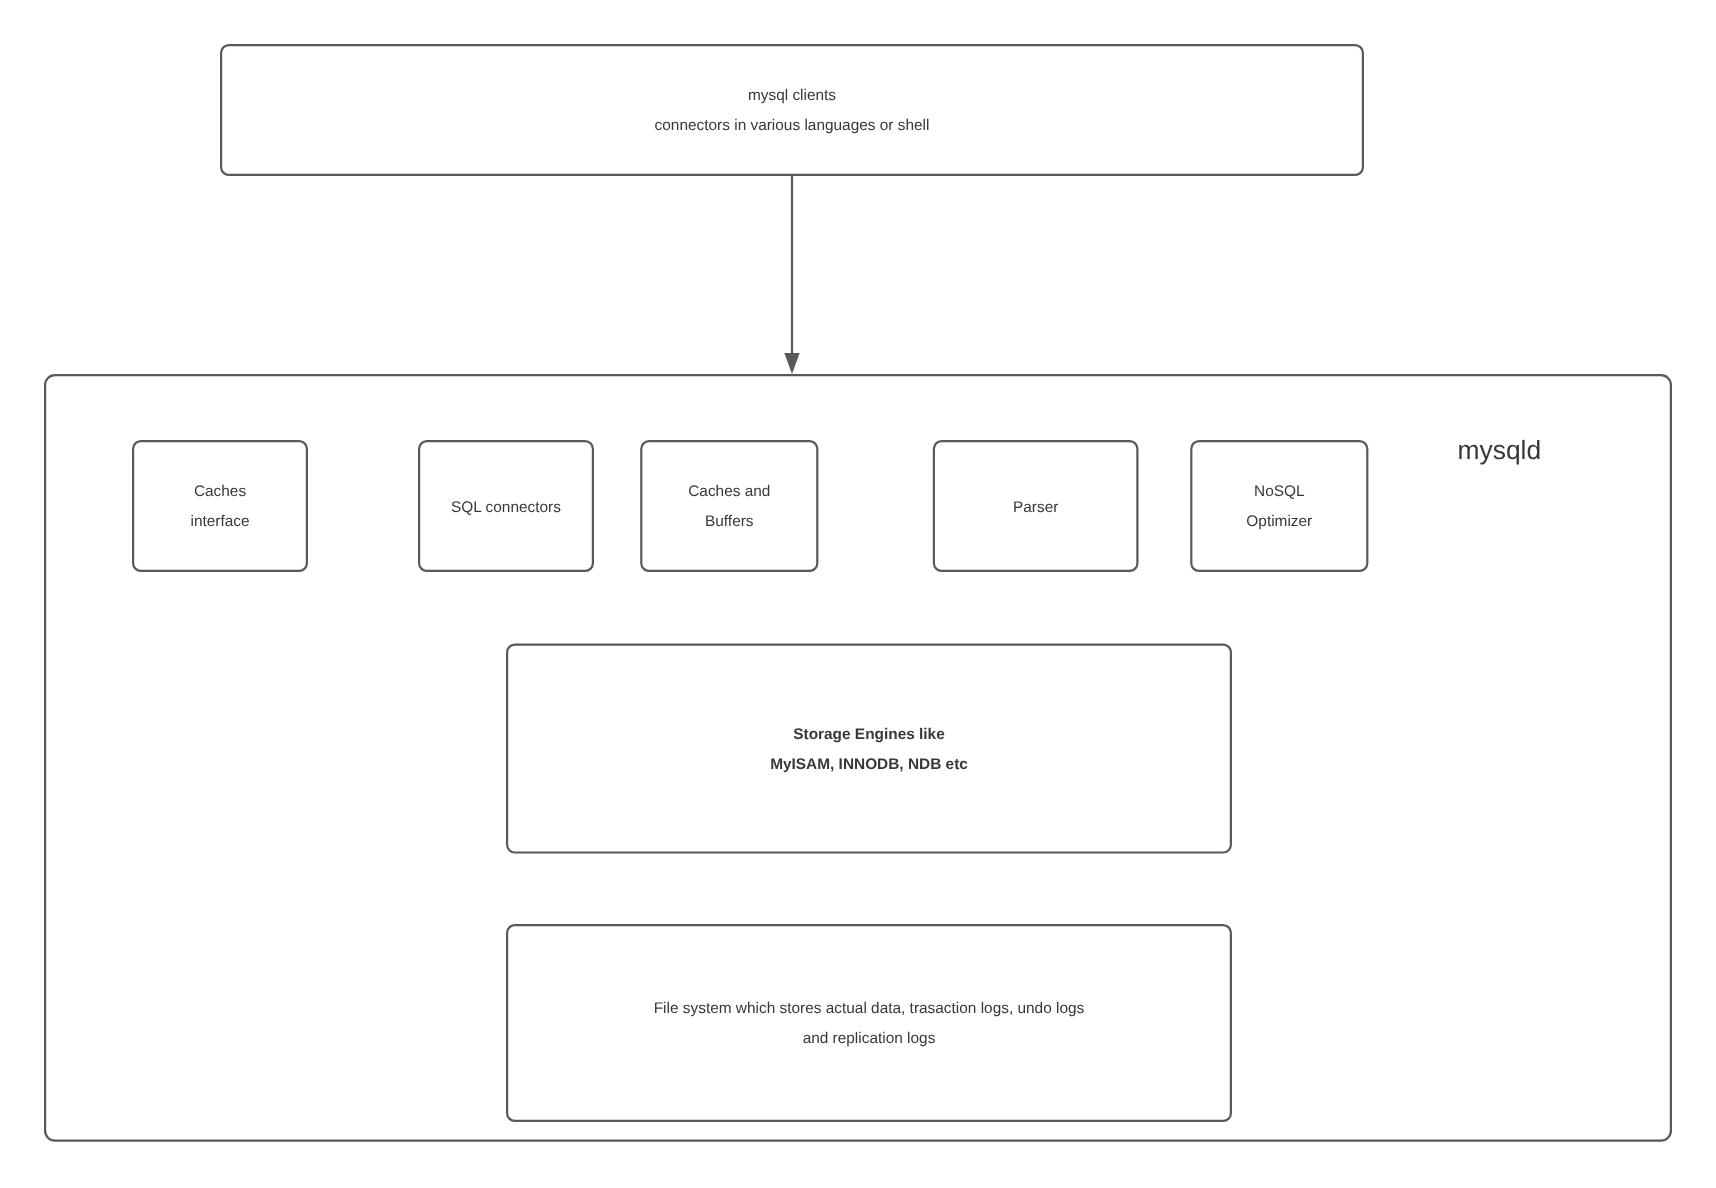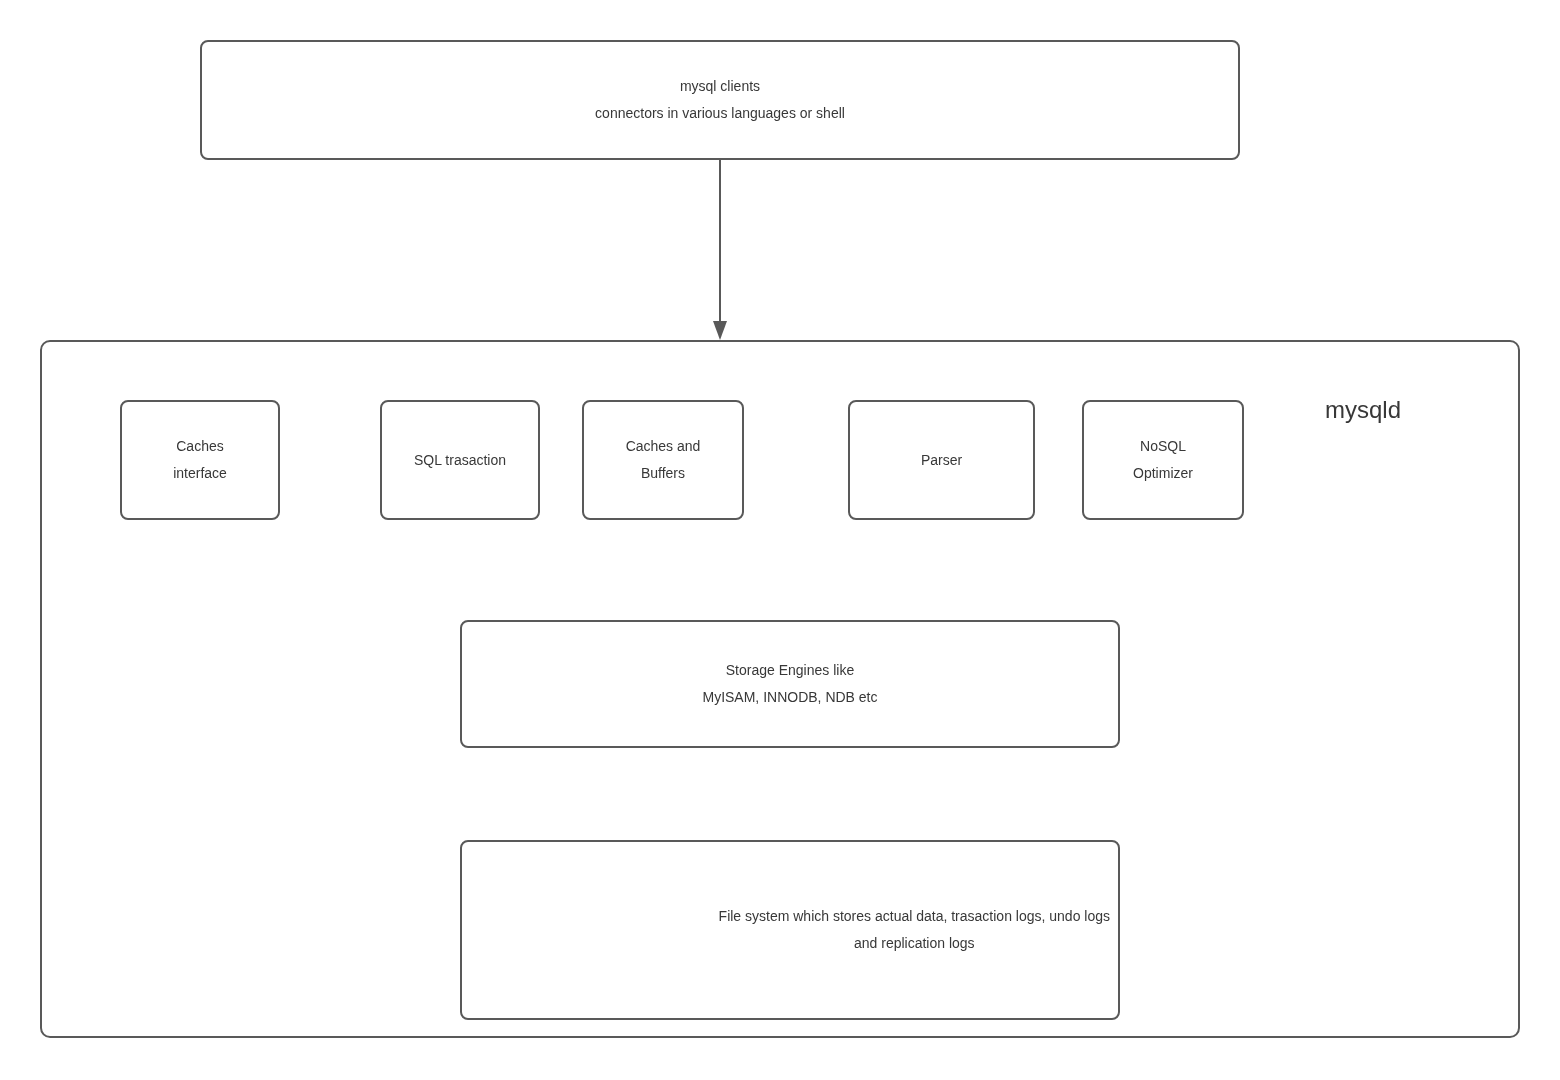--- a/index.html
+++ b/index.html
@@ -57,22 +57,22 @@
     font-size: 24px;
     line-height: 27px;
   }
   
   .box-nosql   { left: 120px;  top: 400px; width: 160px; height: 120px; }
   .box-sql     { left: 380px;  top: 400px; width: 160px; height: 120px; }
   .box-caches  { left: 582px;  top: 400px; width: 162px; height: 120px; }
   .box-parser  { left: 848px;  top: 400px; width: 187px; height: 120px; }
   .box-query   { left: 1082px; top: 400px; width: 162px; height: 120px; }
   
-  .box-storage    { left: 460px; top: 620px; width: 660px; height: 128px; }
-  .box-filesystem { left: 460px; top: 840px; width: 660px; height: 180px; justify-content: flex-end; }
+  .box-storage    { left: 460px; top: 585px; width: 660px; height: 191px; font-weight: bold; }
+  .box-filesystem { left: 460px; top: 840px; width: 660px; height: 180px; }
 </style>
 </head>
 <body>
 
 <div class="canvas">
 
   <div class="node clients-box">
     <span class="node-label">mysql clients
 connectors in various languages or shell</span>
   </div>
@@ -83,21 +83,21 @@
   </svg>
 
   <div class="mysqld-container"></div>
   <span class="mysqld-label">mysqld</span>
 
   <div class="node box-nosql">
     <span class="node-label">Caches
 interface</span>
   </div>
   <div class="node box-sql">
-    <span class="node-label">SQL trasaction</span>
+    <span class="node-label">SQL connectors</span>
   </div>
   <div class="node box-caches">
     <span class="node-label">Caches and
 Buffers</span>
   </div>
   <div class="node box-parser">
     <span class="node-label">Parser</span>
   </div>
   <div class="node box-query">
     <span class="node-label">NoSQL

